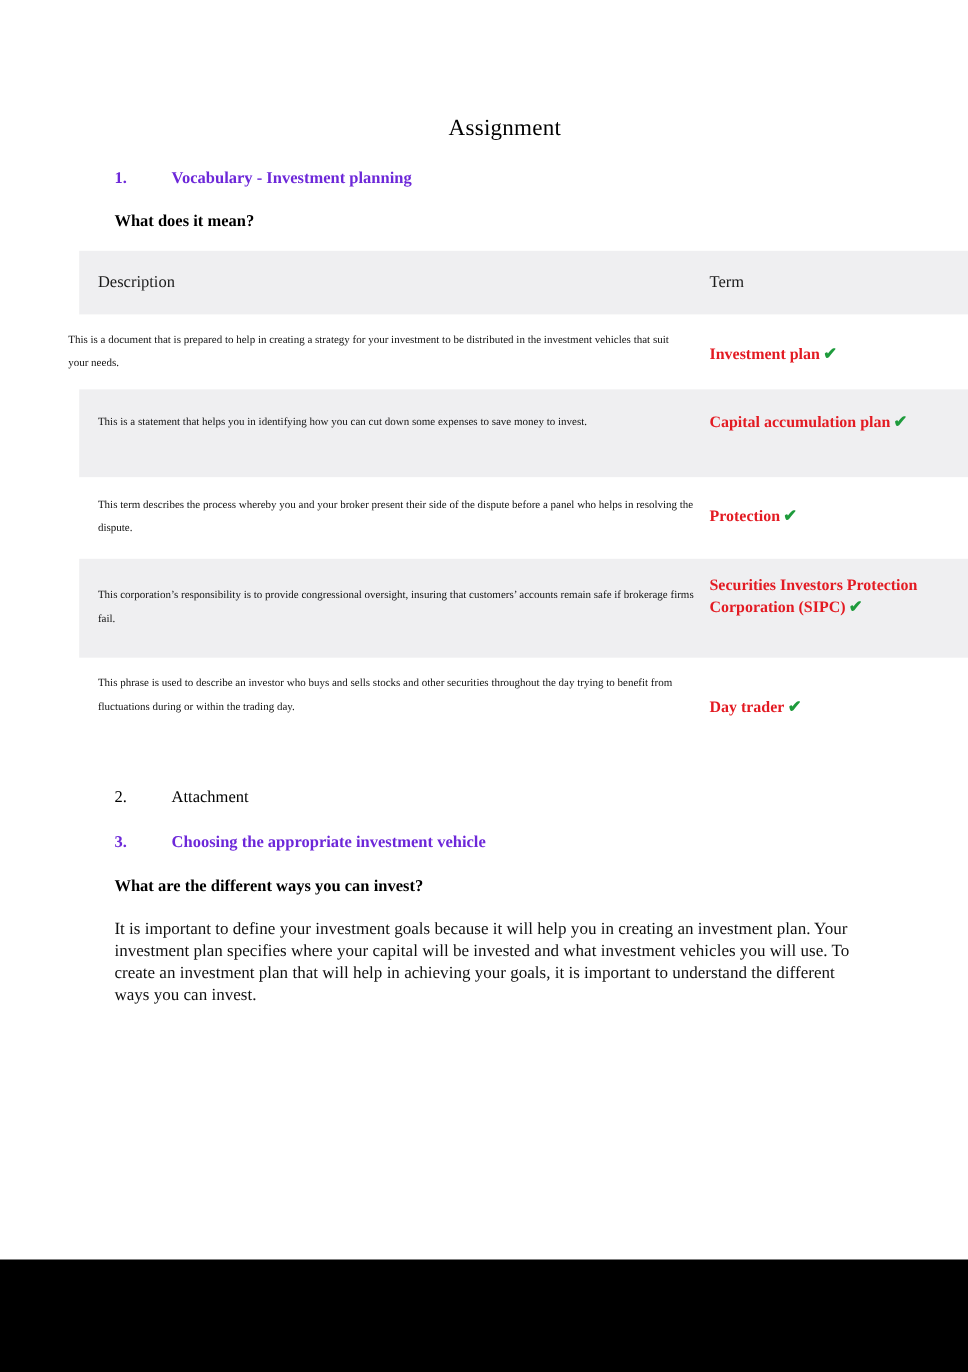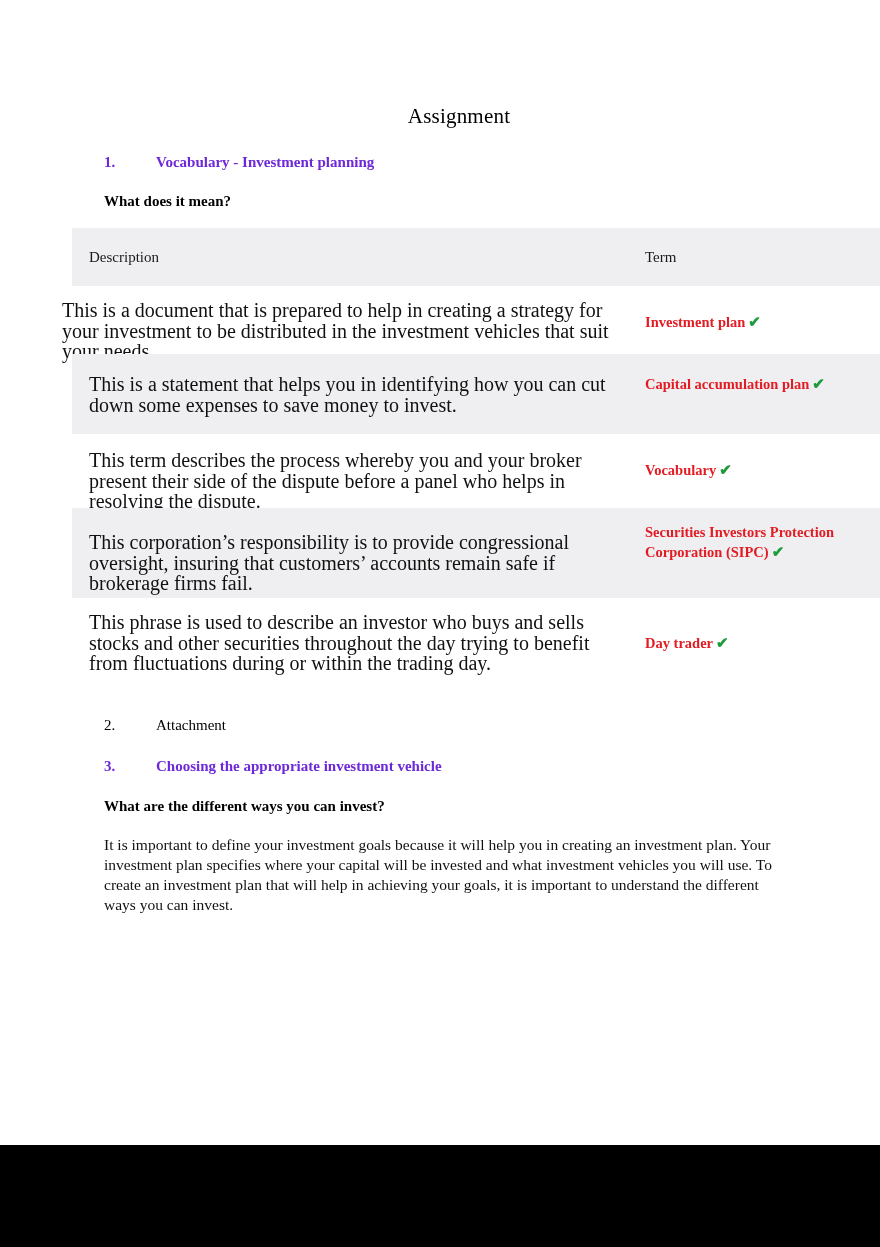--- a/index.html
+++ b/index.html
@@ -99,21 +99,21 @@
     color: #1a1a1a;
   }
   .thead .cell-desc { left: 17px; }
   .thead .cell-term { left: 573px; }
 
   .tbody-row {
     position: relative;
   }
   .tbody-row .cell-desc {
     position: absolute;
-    font-size: 20px;
+    font-size: 10px;
     line-height: 20.5px;
     color: #111111;
     width: 545px;
   }
   .tbody-row .cell-term {
     position: absolute;
     left: 573px;
     width: 190px;
     font-size: 14.5px;
     line-height: 20px;
@@ -196,21 +196,21 @@
       <div class="cell-term"><span>Investment plan</span><span class="check">✔</span></div>
     </div>
 
     <div class="trow shaded tbody-row" id="row-2">
       <div class="cell-desc">This is a statement that helps you in identifying how you can cut down some expenses to save money to invest.</div>
       <div class="cell-term"><span>Capital accumulation plan</span><span class="check">✔</span></div>
     </div>
 
     <div class="trow plain tbody-row" id="row-3">
       <div class="cell-desc">This term describes the process whereby you and your broker present their side of the dispute before a panel who helps in resolving the dispute.</div>
-      <div class="cell-term"><span>Vocabulary</span><span class="check">✔</span></div>
+      <div class="cell-term"><span>Protection</span><span class="check">✔</span></div>
     </div>
 
     <div class="trow shaded tbody-row" id="row-4">
       <div class="cell-desc">This corporation’s responsibility is to provide congressional oversight, insuring that customers’ accounts remain safe if brokerage firms fail.</div>
       <div class="cell-term"><span>Securities Investors Protection Corporation (SIPC)</span><span class="check">✔</span></div>
     </div>
 
     <div class="trow plain tbody-row" id="row-5">
       <div class="cell-desc">This phrase is used to describe an investor who buys and sells stocks and other securities throughout the day trying to benefit from fluctuations during or within the trading day.</div>
       <div class="cell-term"><span>Day trader</span><span class="check">✔</span></div>

